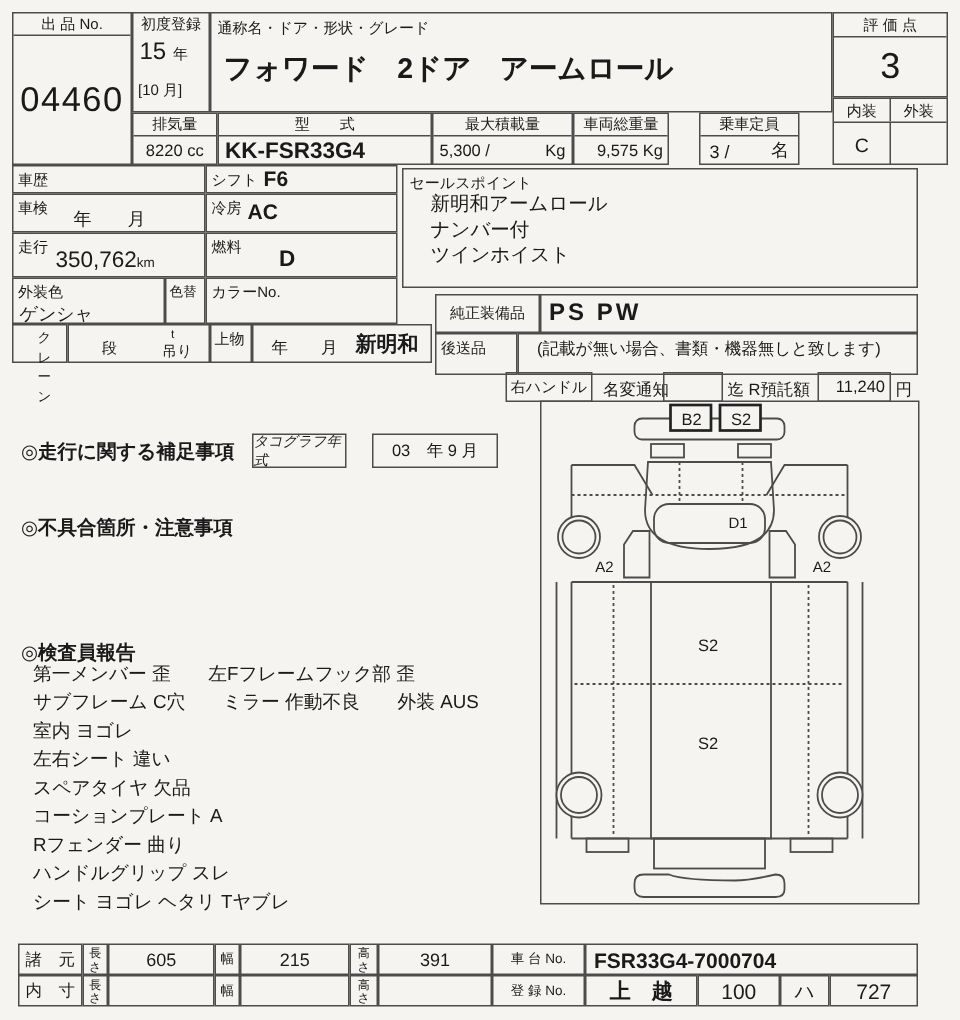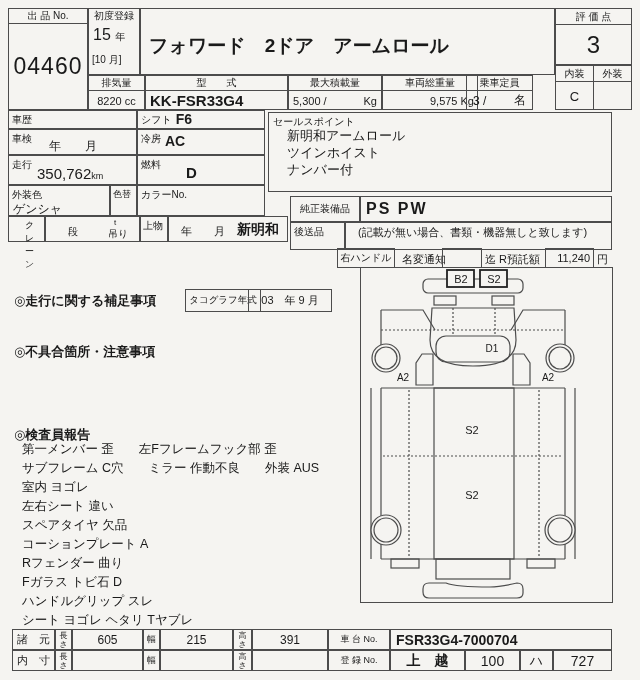--- a/index.html
+++ b/index.html
@@ -28,20 +28,21 @@
   <div class="center" style="height:84px;font-size:23px;letter-spacing:1px;">04460</div>
 </div>
 
 <div class="cell" style="left:88px;top:8px;width:52px;height:67px;">
   <div class="center lbl" style="height:14px;">初度登録</div>
   <div class="abs" style="left:4px;top:17px;"><span style="font-size:16px;">15</span> <span style="font-size:10px;">年</span></div>
   <div class="abs" style="left:3px;top:44px;font-size:10px;">[10 月]</div>
 </div>
 
 <div class="cell" style="left:140px;top:8px;width:415px;height:67px;">
+  <div class="abs" style="left:4px;top:3px;font-size:10px;">通称名・ドア・形状・グレード</div>
   <div class="abs" style="left:8px;top:24px;font-size:19px;font-weight:bold;white-space:nowrap;">フォワード　2ドア　アームロール</div>
 </div>
 
 <div class="cell" style="left:555px;top:8px;width:77px;height:57px;">
   <div class="lblrow" style="height:15px;">評 価 点</div>
   <div class="center" style="height:40px;font-size:24px;">3</div>
 </div>
 
 <div class="cell" style="left:555px;top:65px;width:77px;height:45px;text-align:right;">
   <div style="display:flex;height:15px;border-bottom:1px solid #4c4c4c;">
@@ -65,21 +66,21 @@
 </div>
 
 <div class="cell" style="left:288px;top:75px;width:94px;height:35px;">
   <div class="lblrow" style="height:14px;">最大積載量</div>
   <div style="height:19px;display:flex;align-items:center;justify-content:space-between;padding:0 4px;font-size:11px;">
     <span>5,300 /</span>
     <span>Kg</span>
   </div>
 </div>
 
-<div class="cell" style="left:382px;top:75px;width:96px;height:35px;">
+<div class="cell" style="left:382px;top:75px;width:64px;height:35px;">
   <div class="lblrow" style="height:14px;">車両総重量</div>
   <div style="height:19px;display:flex;align-items:center;justify-content:flex-end;padding-right:3px;font-size:11px;">9,575 Kg</div>
 </div>
 
 <div class="cell" style="left:466px;top:75px;width:67px;height:35px;">
   <div class="lblrow" style="height:14px;">乗車定員</div>
   <div style="height:19px;display:flex;align-items:center;justify-content:space-between;padding:0 6px;font-size:12px;">
     <span>3 /</span>
     <span>名</span>
   </div>
@@ -125,55 +126,54 @@
 <div class="cell" style="left:140px;top:216px;width:28px;height:26px;padding:2px 2px;font-size:10px;">上物</div>
 <div class="cell" style="left:168px;top:216px;width:120px;height:26px;">
   <span class="abs" style="left:12px;top:7px;font-size:11px;">年　　月</span>
   <span class="abs big" style="left:68px;top:4px;font-size:14px;">新明和</span>
 </div>
 
 <div class="cell" style="left:268px;top:112px;width:344px;height:80px;">
   <div class="abs" style="left:4px;top:2px;font-size:10px;">セールスポイント</div>
   <div class="abs" style="left:18px;top:14px;font-size:13px;line-height:17px;">
     <div>新明和アームロール</div>
+    <div>ナンバー付</div>
     <div>ツインホイスト</div>
-    <div>ナンバー付</div>
   </div>
 </div>
 
 <div class="cell center" style="left:290px;top:196px;width:70px;height:26px;font-size:10px;">純正装備品</div>
 <div class="cell" style="left:360px;top:196px;width:252px;height:26px;display:flex;align-items:center;padding-left:5px;font-size:16px;font-weight:bold;letter-spacing:2px;">PS PW</div>
 
 <div class="cell" style="left:290px;top:222px;width:55px;height:28px;padding:2px 3px;font-size:10px;">後送品</div>
 <div class="cell" style="left:345px;top:222px;width:267px;height:28px;padding:2px 12px;font-size:11px;">(記載が無い場合、書類・機器無しと致します)</div>
 
 <div class="cell center" style="left:337px;top:248px;width:58px;height:20px;font-size:10px;">右ハンドル</div>
 <div class="abs" style="left:402px;top:252px;font-size:11px;">名変通知</div>
 <div class="cell" style="left:442px;top:248px;width:40px;height:20px;"></div>
 <div class="abs" style="left:485px;top:252px;font-size:11px;">迄</div>
 <div class="abs" style="left:499px;top:252px;font-size:11px;">R預託額</div>
 <div class="cell" style="left:545px;top:248px;width:49px;height:20px;display:flex;align-items:center;justify-content:flex-end;padding-right:3px;font-size:11px;">11,240</div>
 <div class="abs" style="left:597px;top:252px;font-size:11px;">円</div>
 
 <div class="abs" style="left:14px;top:292px;font-size:13px;font-weight:bold;">◎走行に関する補足事項</div>
-<div class="cell center" style="left:185px;top:289px;width:76px;height:23px;font-size:9.5px;">タコグラフ年式</div>
+<div class="cell center" style="left:168px;top:289px;width:63px;height:23px;font-size:9.5px;font-style:italic;">タコグラフ年式</div>
 <div class="cell center" style="left:248px;top:289px;width:84px;height:23px;font-size:11px;">03　年 9 月</div>
 
 <div class="abs" style="left:14px;top:343px;font-size:13px;font-weight:bold;">◎不具合箇所・注意事項</div>
 
 <div class="abs" style="left:14px;top:426px;font-size:13px;font-weight:bold;">◎検査員報告</div>
 <div class="abs" style="left:22px;top:440px;font-size:12.5px;line-height:19px;white-space:nowrap;">
   <div>第一メンバー 歪　　左Fフレームフック部 歪</div>
   <div>サブフレーム C穴　　ミラー 作動不良　　外装 AUS</div>
   <div>室内 ヨゴレ</div>
   <div>左右シート 違い</div>
   <div>スペアタイヤ 欠品</div>
   <div>コーションプレート A</div>
   <div>Rフェンダー 曲り</div>
-  <div>Fガラス トビ石 D</div>
   <div>ハンドルグリップ スレ</div>
   <div>シート ヨゴレ ヘタリ Tヤブレ</div>
 </div>
 
 <div class="cell" style="left:360px;top:267px;width:253px;height:336px;">
   <svg width="251" height="334" viewBox="0 0 251 334">
     <g stroke="#4c4c4c" stroke-width="1.2" fill="none">
 
       <rect x="62" y="11" width="100" height="14" rx="5"></rect>
 

